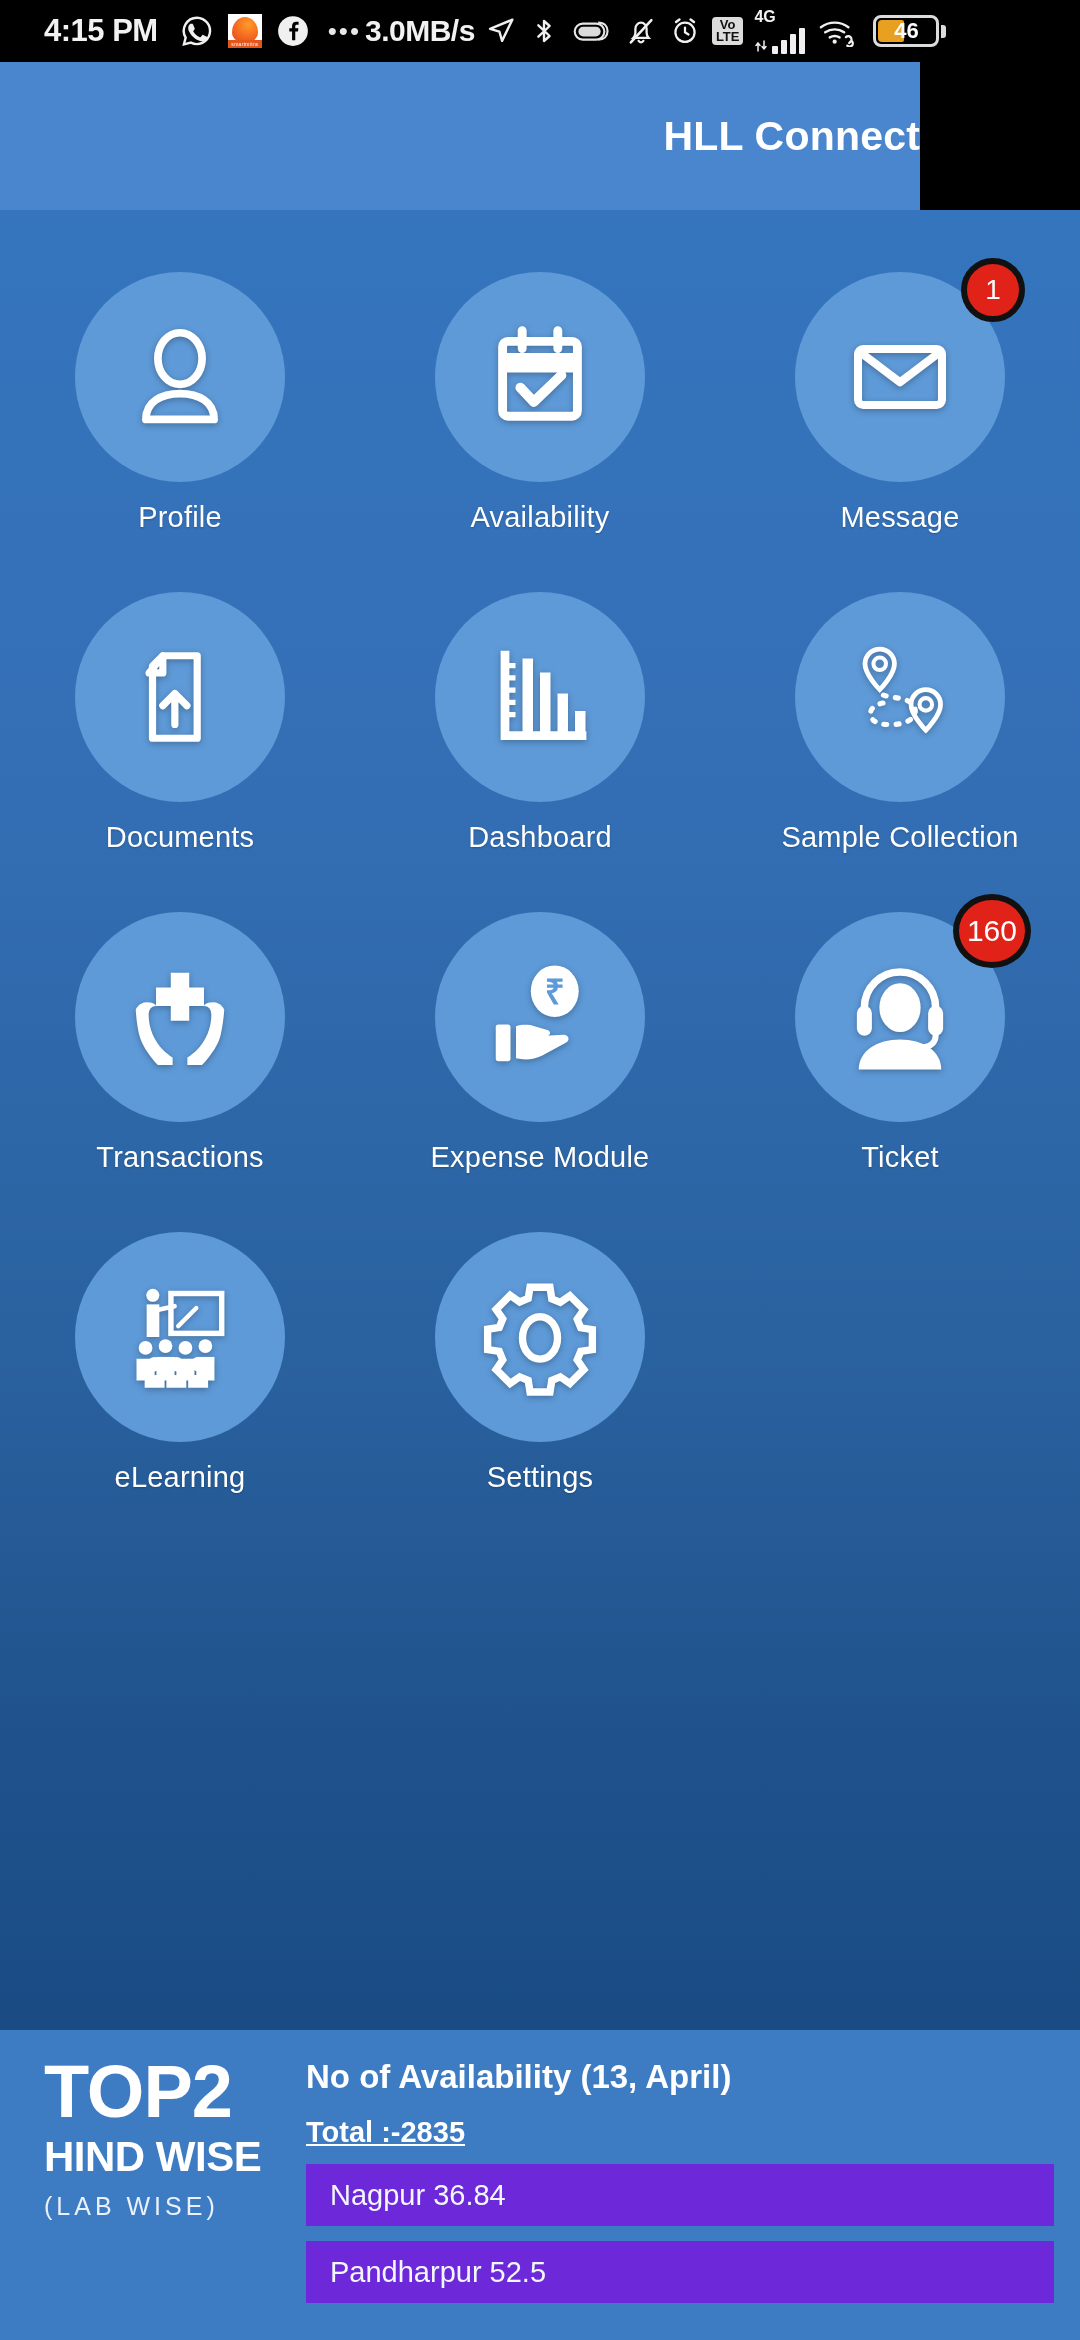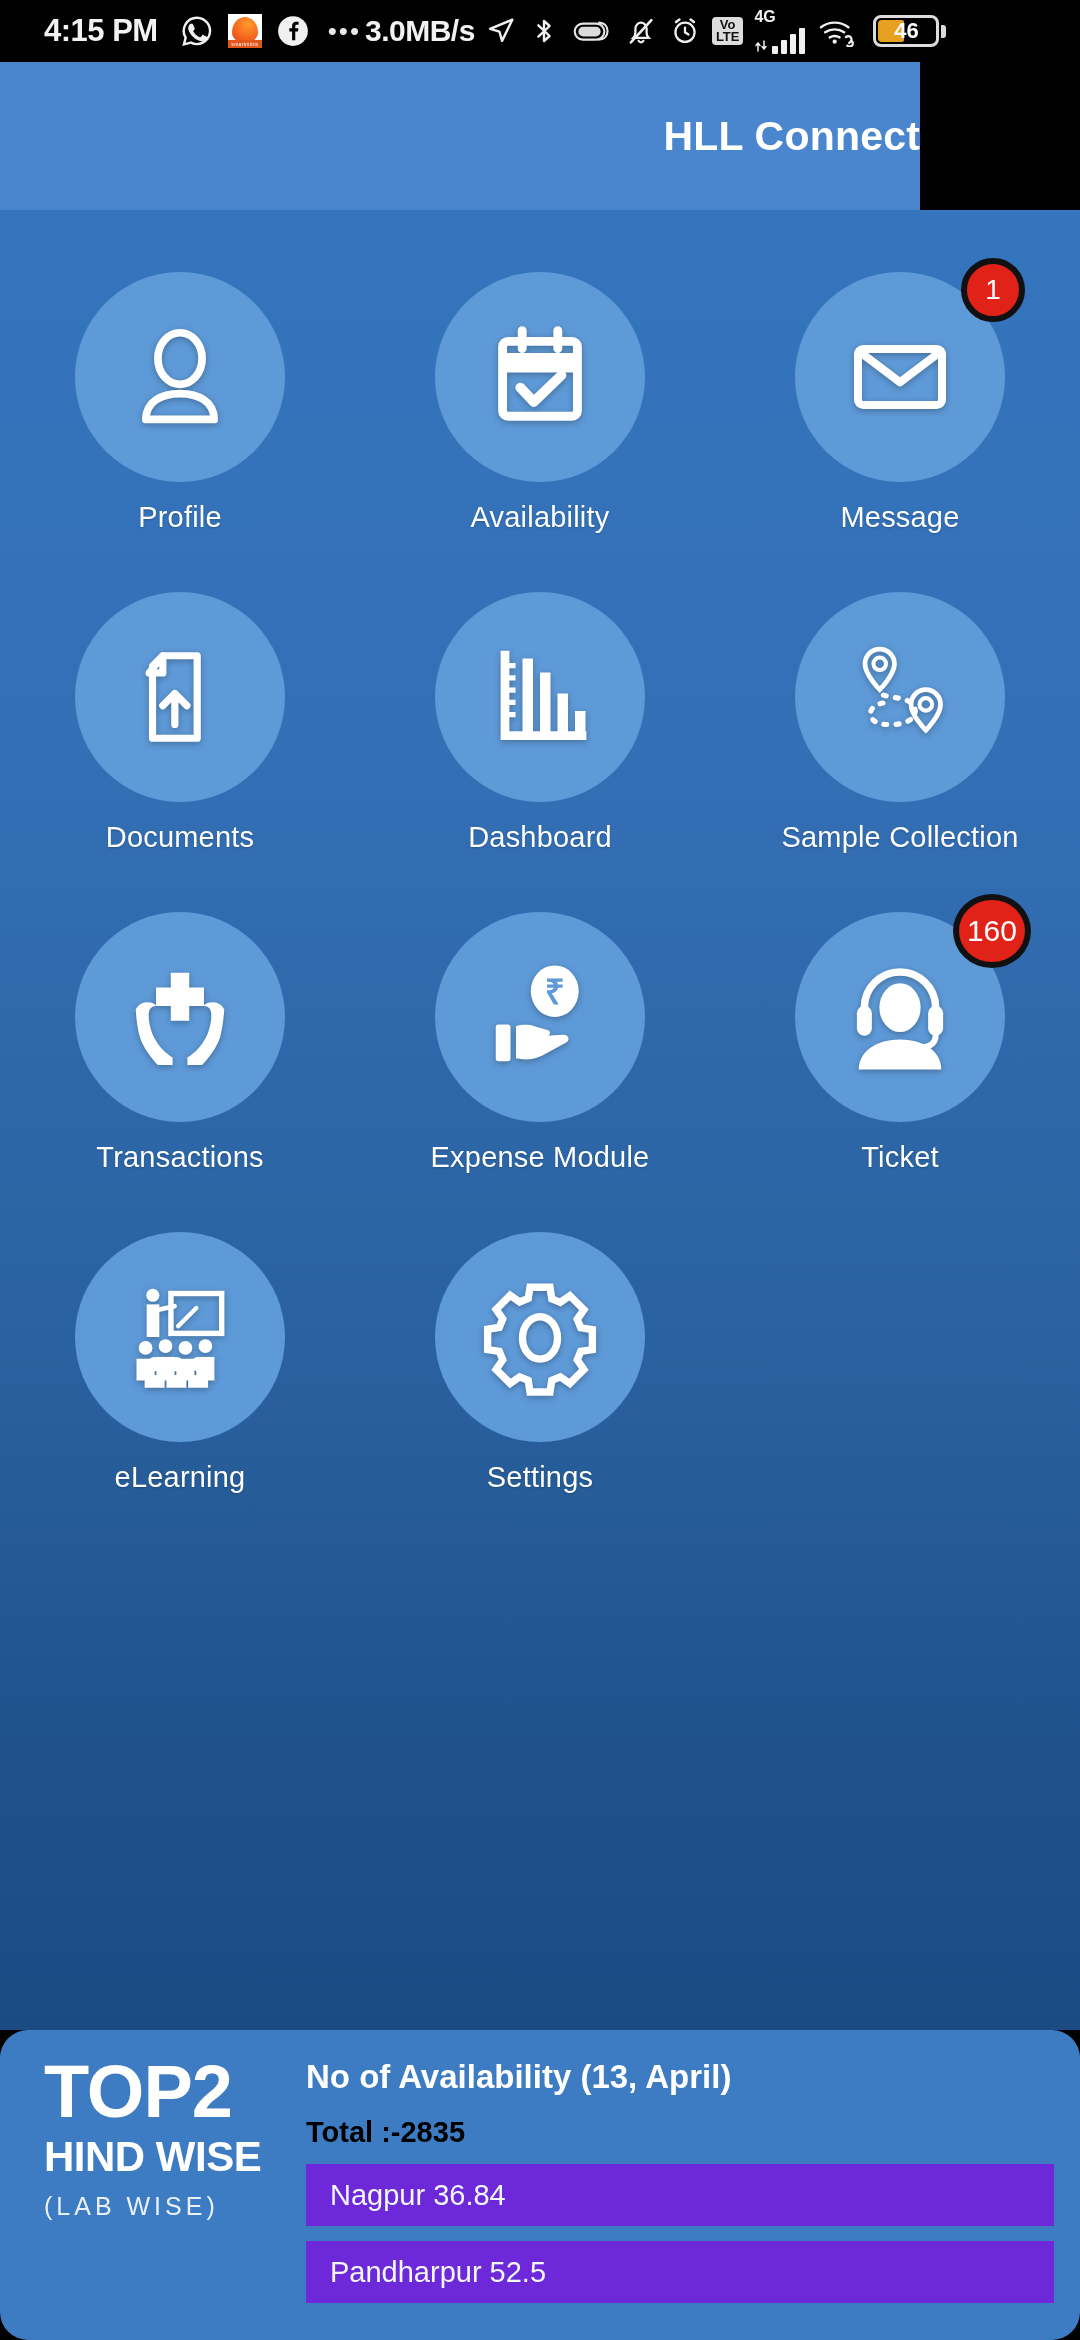--- a/index.html
+++ b/index.html
@@ -94,29 +94,29 @@
     background:#e02218; border:6px solid #111;
     border-radius:50%/50%;
     display:flex; align-items:center; justify-content:center;
     color:#fff; font-size:28px; font-weight:400;
   }
   .badge.wide { border-radius:50%; min-width:74px; height:74px; top:-18px; right:-26px; font-size:30px;}
 
   
   #bottom {
     position:absolute; top:2030px; left:0; width:1080px; height:310px;
-    background:#3d7cc3; display:flex; padding:28px 26px 0 26px;border-radius:28px;
+    background:#3d7cc3; display:flex; padding:28px 26px 0 26px;
   }
   #logo { width:276px; flex:none; padding-left:18px; }
   #logo .l1 { color:#fff; font-size:74px; font-weight:700; line-height:0.92; letter-spacing:-1px; }
   #logo .l2 { color:#fff; font-size:42px; font-weight:700; line-height:1.2; margin-top:6px; letter-spacing:-0.5px;}
   #logo .l3 { color:#eaf1fa; font-size:25px; letter-spacing:4px; margin-top:10px; }
   #availability { flex:1; padding-left:4px; }
   #avail-title { color:#ffffff; font-size:33px; font-weight:700; }
-  #avail-total { color:#000000; font-size:29px; font-weight:700; margin-top:20px; }
+  #avail-total { color:#ffffff; font-size:29px; font-weight:700; margin-top:20px;text-decoration:underline; }
   .avail-row {
     background:#6d28d9; margin-top:15px; height:62px;
     display:flex; align-items:center; padding-left:24px;
     color:#f2f7fd; font-size:29px;
   }
 </style>
 </head>
 <body>
 
 <div id="screen">

